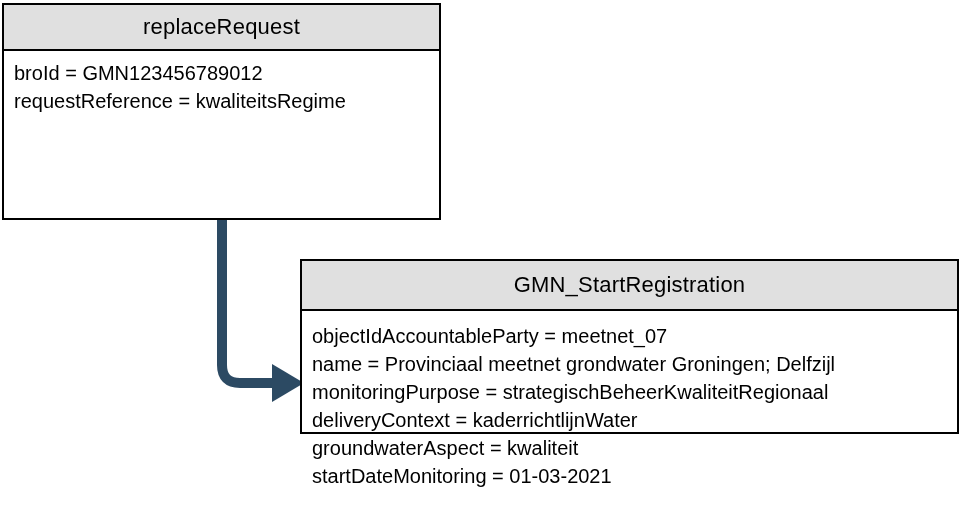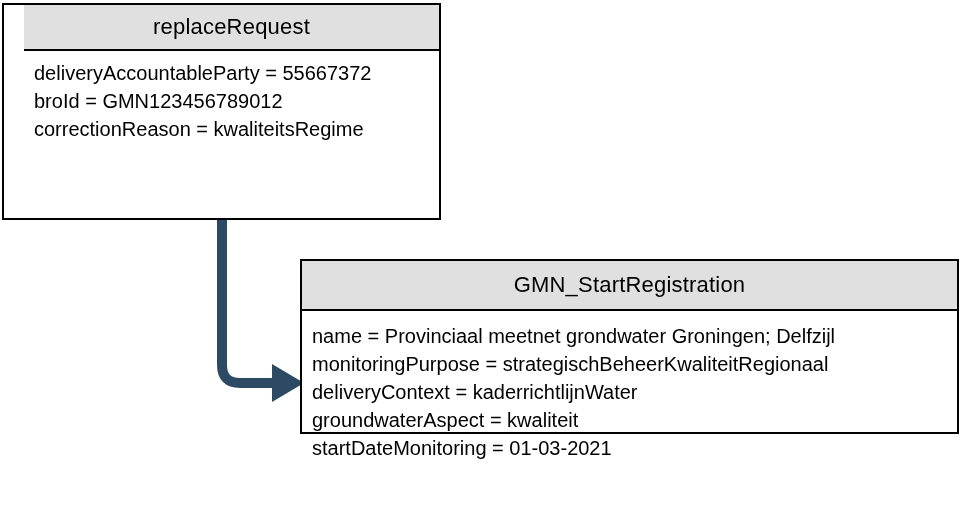--- a/index.html
+++ b/index.html
@@ -25,21 +25,21 @@
     border-bottom: 2px solid var(--border_color, #000000);
     font-size: 22px;
     letter-spacing: 0.2px;
   }
   .uml-body {
     padding: 8px 10px 0 10px;
     font-size: 20px;
     line-height: 28px;
     white-space: nowrap;
   }
-  #box-replace { left: 2px; top: 3px; width: 439px; height: 217px; padding-left: 20px; }
+  #box-replace { left: 2px; top: 3px; width: 439px; height: 217px; }
   #box-replace .uml-header { height: 46px; }
   #box-gmn { left: 300px; top: 259px; width: 659px; height: 175px; }
   #box-gmn .uml-header { height: 50px; }
   #box-gmn .uml-body { padding-top: 11px; }
   #arrow-layer {
     position: absolute;
     left: 0; top: 0;
     width: 962px; height: 508px;
     pointer-events: none;
   }
@@ -59,30 +59,30 @@
 <svg id="arrow-layer" viewBox="0 0 962 508" xmlns="http://www.w3.org/2000/svg" aria-hidden="true">
   <path class="arrow-stem" d="M 222 220 L 222 365 Q 222 383 240 383 L 273 383"></path>
   <polygon class="arrow-head" points="272,364 304,383 272,402"></polygon>
 </svg>
 
 <div class="uml-box" id="box-replace">
   <div class="uml-header">
     <span>replaceRequest</span>
   </div>
   <div class="uml-body">
-    <div>deliveryAccountableParty = 55667372</div>
     <div>broId = GMN123456789012</div>
-    <div>correctionReason = kwaliteitsRegime</div>
+    <div>requestReference = kwaliteitsRegime</div>
   </div>
 </div>
 
 <div class="uml-box" id="box-gmn">
   <div class="uml-header">
     <span>GMN_StartRegistration</span>
   </div>
   <div class="uml-body">
+    <div>objectIdAccountableParty = meetnet_07</div>
     <div>name = Provinciaal meetnet grondwater Groningen; Delfzijl</div>
     <div>monitoringPurpose = strategischBeheerKwaliteitRegionaal</div>
     <div>deliveryContext = kaderrichtlijnWater</div>
     <div>groundwaterAspect = kwaliteit</div>
     <div>startDateMonitoring = 01-03-2021</div>
   </div>
 </div>
 
 </body></html>

